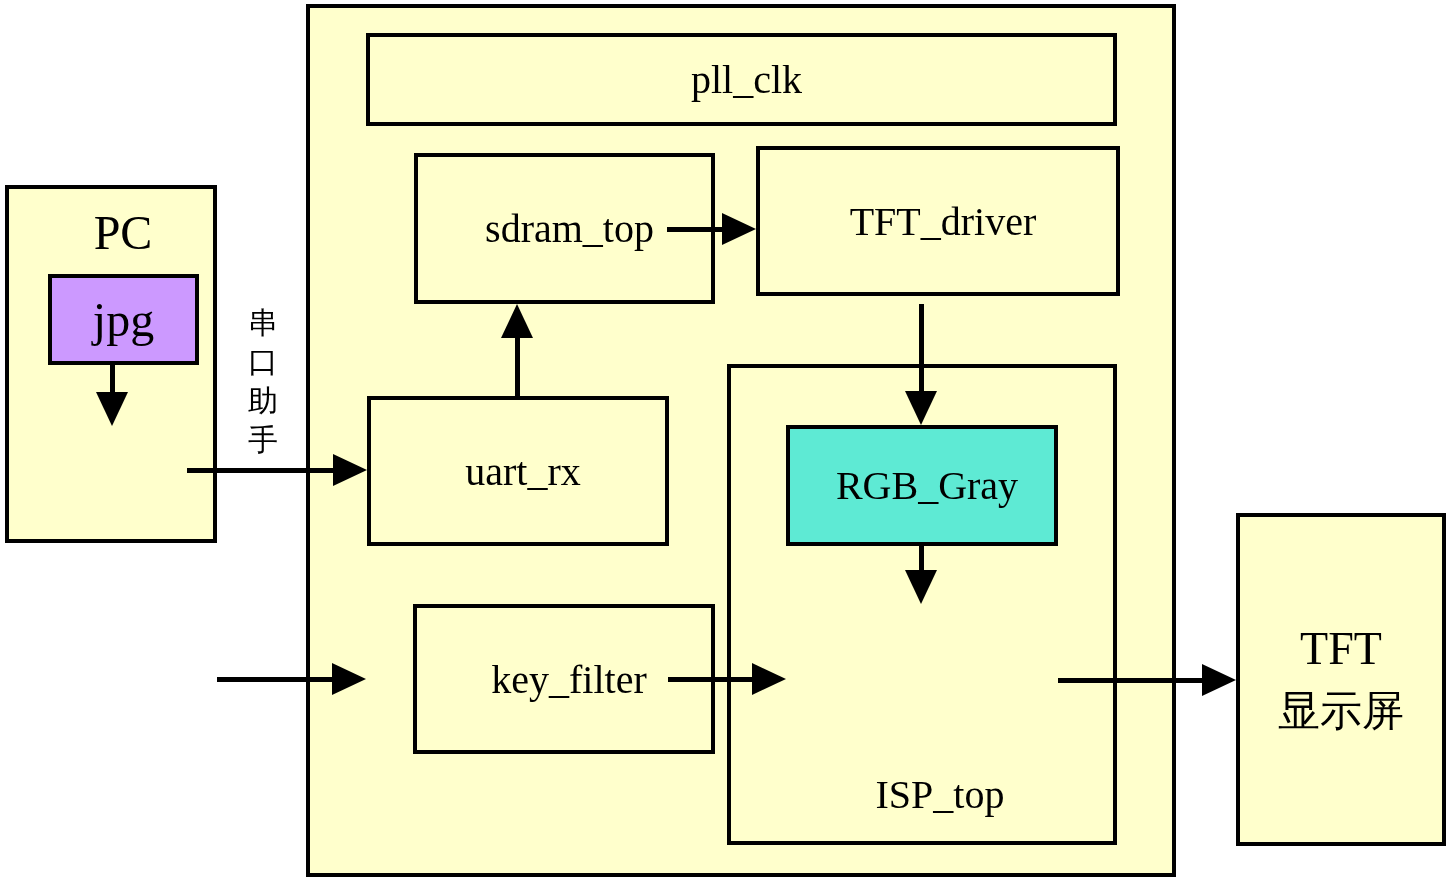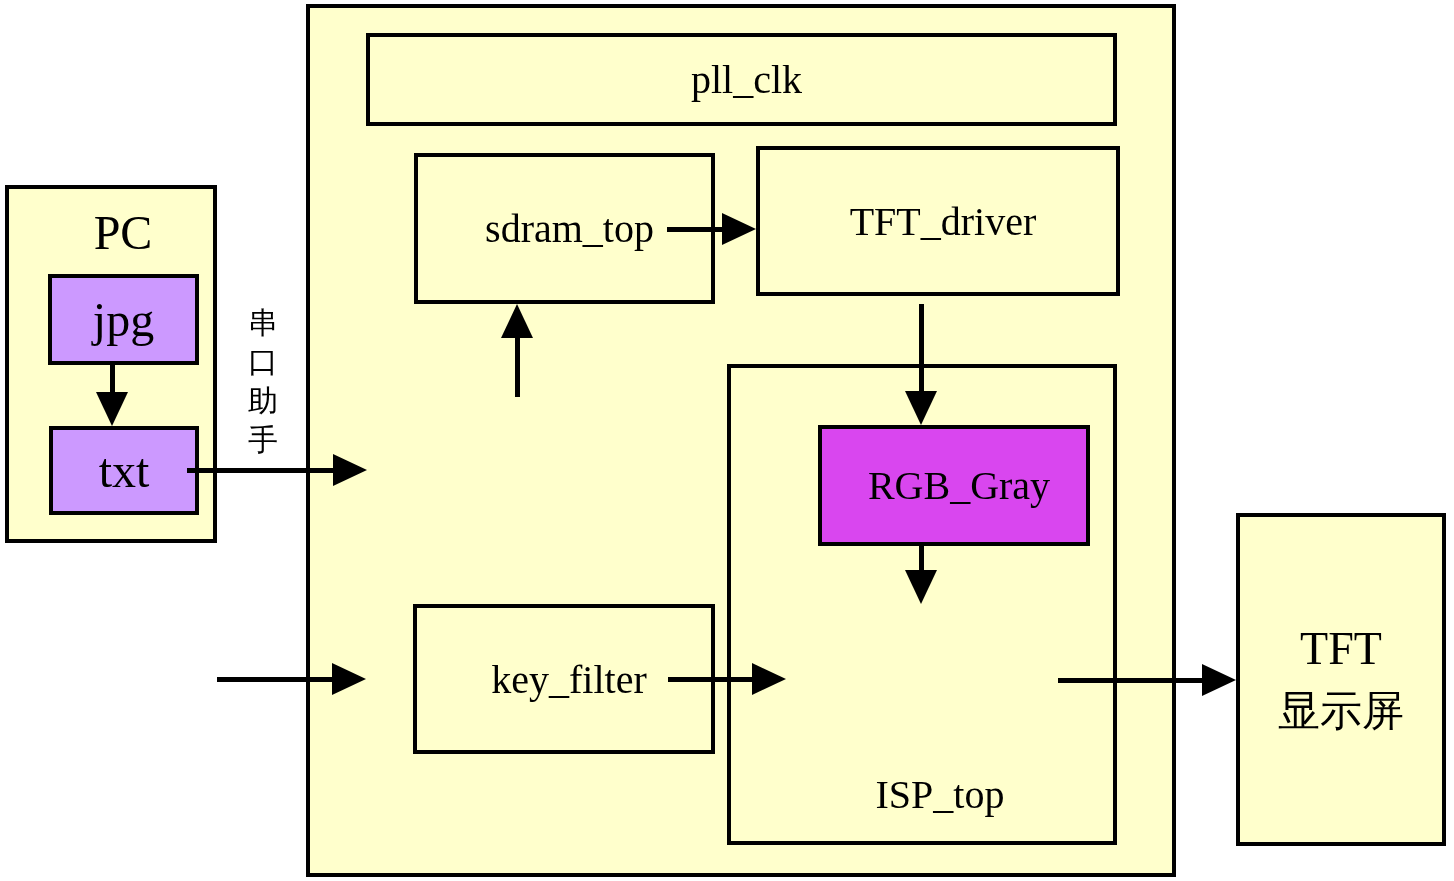--- a/index.html
+++ b/index.html
@@ -29,21 +29,21 @@
   .label {
     position: absolute;
     box-sizing: border-box;
     display: flex;
     align-items: center;
     justify-content: center;
     text-align: center;
     white-space: nowrap;
   }
   .file-fill  { background: #CC99FF; }
-  .pink-fill  { background: #d946ef; margin-left: 32px; }
+  .pink-fill  { background: #5eead4; }
   .en-lg  { font-size: 40px; padding-left: 10px; }
   .en-md  { font-size: 48px; margin-left: 12px; }
   .cjk {
     font-family: "Liberation Sans", "DejaVu Sans", sans-serif;
   }
   .line {
     position: absolute;
     background: #000000;
   }
   .ah {
@@ -96,20 +96,23 @@
   </div>
 
   <div class="box en-lg" style="left:366px; top:153px; width:301px; height:151px;margin-left:48px;">
     <span>sdram_top</span>
   </div>
 
   <div class="box en-lg" style="left:756px; top:146px; width:364px; height:150px;">
     <span>TFT_driver</span>
   </div>
 
+  <div class="box en-lg" style="left:367px; top:396px; width:302px; height:150px;">
+    <span>uart_rx</span>
+  </div>
 
   <div class="box en-lg" style="left:366px; top:604px; width:302px; height:150px;margin-left:47px;">
     <span>key_filter</span>
   </div>
 
   <div class="box" style="left:727px; top:364px; width:390px; height:481px;"></div>
   <div class="label en-lg" style="left:727px; top:766px; width:416px; height:56px;text-align:center;">
     <span>ISP_top</span>
   </div>
 
@@ -120,23 +123,20 @@
 
   <div class="box" style="left:5px; top:185px; width:212px; height:358px;"></div>
   <div class="label en-md" style="left:5px; top:203px; width:212px; height:58px;">
     <span>PC</span>
   </div>
 
   <div class="box file-fill en-md" style="left:36px; top:274px; width:151px; height:91px;">
     <span>jpg</span>
   </div>
 
-  <div class="box file-fill en-md" style="left:37px; top:426px; width:150px; height:89px;">
-    <span>txt</span>
-  </div>
 
   <div class="vtext cjk" style="left:244px; top:303px;">串口助手</div>
 
 
   <div class="box" style="left:1236px; top:513px; width:210px; height:333px;">
     <div class="tft-screen-inner">
       <span class="tft-line1">TFT</span>
       <span class="tft-line2 cjk">显示屏</span>
     </div>
   </div>

